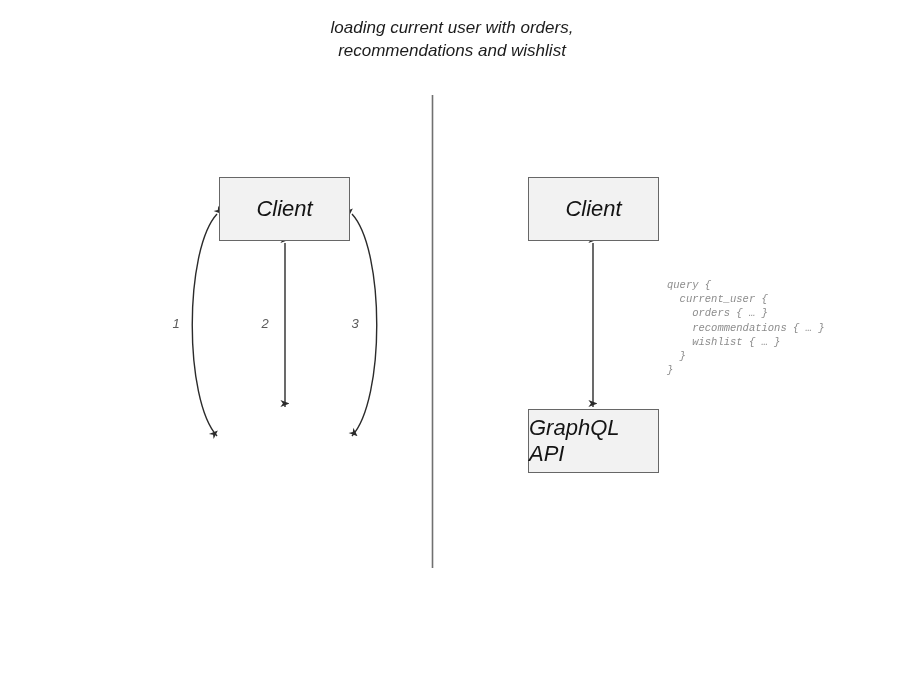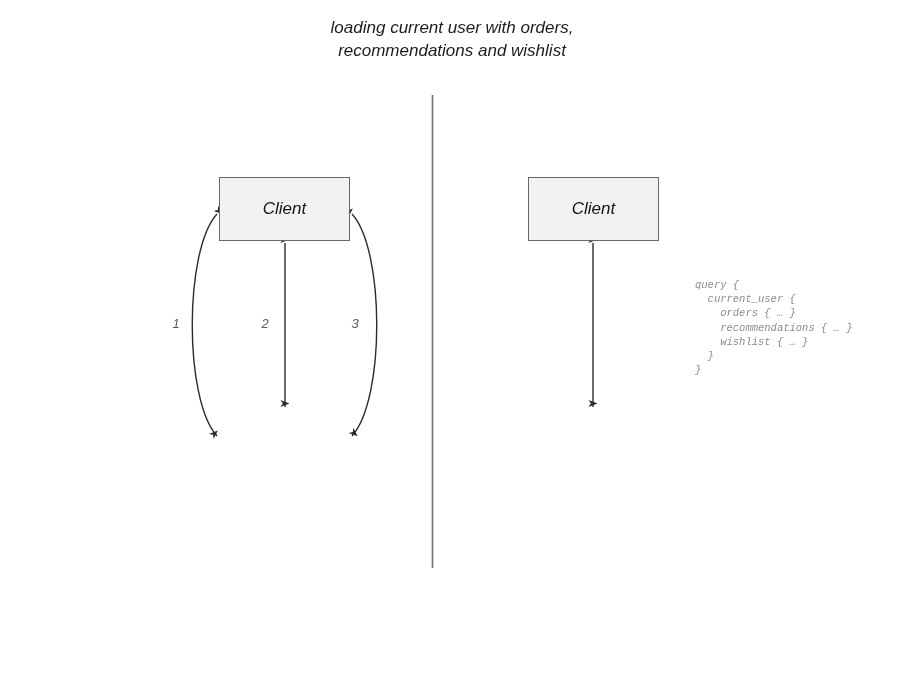--- a/index.html
+++ b/index.html
@@ -42,40 +42,40 @@
   .node {
     position: absolute;
     width: 131px;
     height: 64px;
     box-sizing: border-box;
     background: #f2f2f2;
     border: 1.4px solid #676767;
     display: flex;
     align-items: center;
     justify-content: center;
-    font-size: 17px;
+    font-size: 22px;
     color: #141414;
     font-family: "Liberation Sans", sans-serif;
   }
   #node-client-rest  { left: 217px; top: 177px; }
   #node-rest-api     { left: 217px; top: 409px; }
   #node-client-gql   { left: 526px; top: 177px; }
   #node-graphql-api  { left: 526px; top: 409px; }
 
   
   .mono {
     position: absolute;
     font-family: "Liberation Mono", "DejaVu Sans Mono", monospace;
     font-size: 10.5px;
     line-height: 14.2px;
     color: #8c8c8c;
     white-space: pre;
   }
   #endpoint-list { left: 8px;   top: 178px; }
-  #graphql-query { left: 665px; top: 278px; margin-left: 28px; }
+  #graphql-query { left: 665px; top: 278px; }
 
   
   .edge-label {
     position: absolute;
     font-size: 13px;
     color: #5a5a5a;
     font-family: "Liberation Sans", sans-serif;
     text-align: center;
     width: 20px;
   }
@@ -119,20 +119,21 @@
 
   <div class="edge-label" id="edge-label-1">1</div>
 
   <div class="edge-label" id="edge-label-2">2</div>
 
   <div class="edge-label" id="edge-label-3">3</div>
 
 
   <div class="node" id="node-client-gql">Client</div>
 
+  <div class="node" id="node-graphql-api">GraphQL API</div>
 
   <div class="mono" id="graphql-query">query {
   current_user {
     orders { … }
     recommendations { … }
     wishlist { … }
   }
 }</div>
 
 </div>

